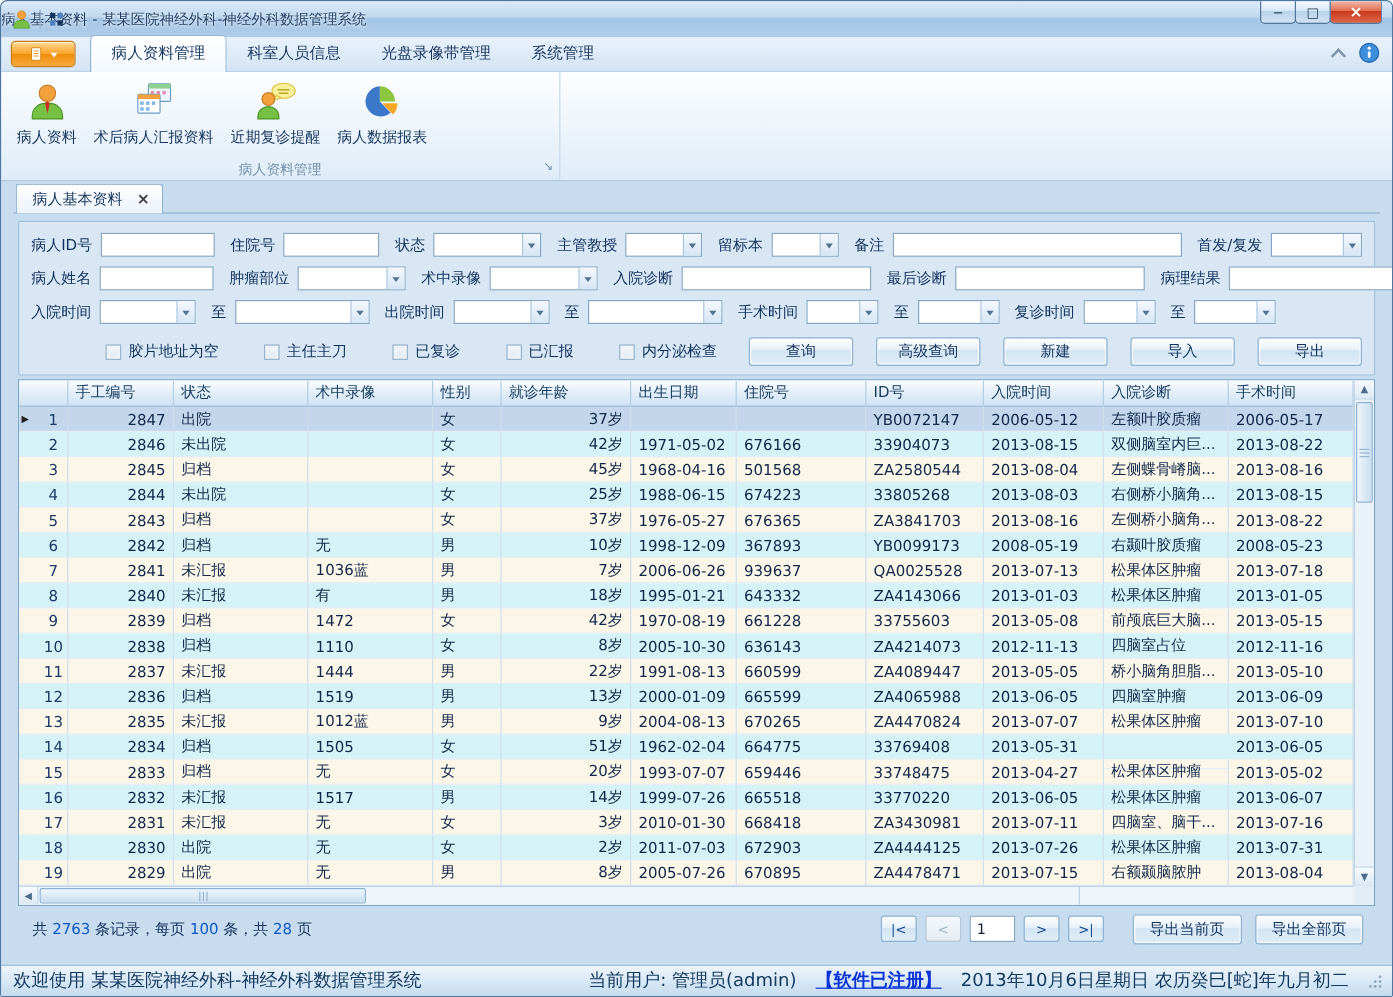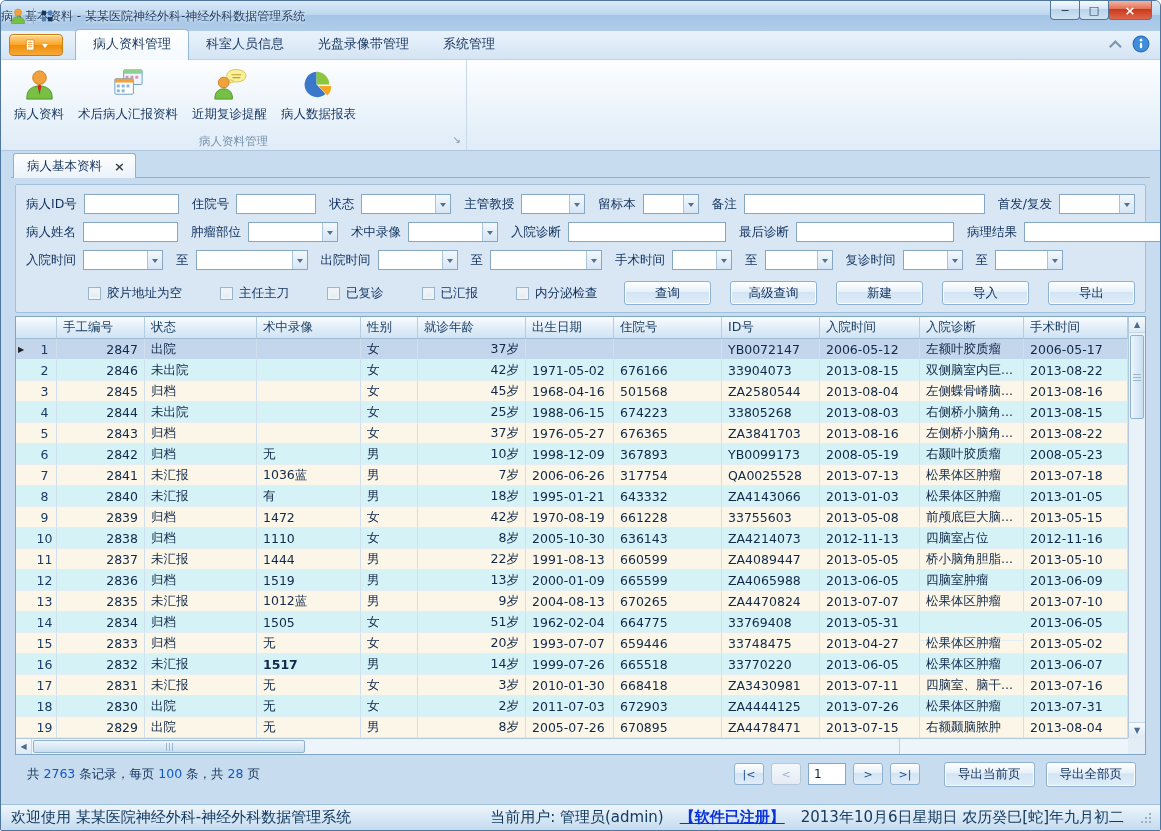--- a/index.html
+++ b/index.html
@@ -549,21 +549,21 @@
             </div>
             <div class="g-row cream">
               <div class="g-cell g-ind"></div>
               <div class="g-cell g-num">7</div>
               <div class="g-cell right" style="width: 88px;">2841</div>
               <div class="g-cell" style="width: 112px;">未汇报</div>
               <div class="g-cell" style="width: 104px;">1036蓝</div>
               <div class="g-cell" style="width: 57px;">男</div>
               <div class="g-cell right" style="width: 108px;">7岁</div>
               <div class="g-cell" style="width: 88px;">2006-06-26</div>
-              <div class="g-cell" style="width: 108px;">317754</div>
+              <div class="g-cell" style="width: 108px;">939637</div>
               <div class="g-cell" style="width: 98px;">QA0025528</div>
               <div class="g-cell" style="width: 100px;">2013-07-13</div>
               <div class="g-cell" style="width: 104px;">松果体区肿瘤</div>
               <div class="g-cell" style="width: 96px;">2013-07-18</div>
             </div>
             <div class="g-row cyan">
               <div class="g-cell g-ind"></div>
               <div class="g-cell g-num">8</div>
               <div class="g-cell right" style="width: 88px;">2840</div>
               <div class="g-cell" style="width: 112px;">未汇报</div>
@@ -680,21 +680,21 @@
               <div class="g-cell" style="width: 98px;">33748475</div>
               <div class="g-cell" style="width: 100px;">2013-04-27</div>
               <div class="g-cell" style="width: 104px;">松果体区肿瘤</div>
               <div class="g-cell" style="width: 96px;">2013-05-02</div>
             </div>
             <div class="g-row cyan">
               <div class="g-cell g-ind"></div>
               <div class="g-cell g-num">16</div>
               <div class="g-cell right" style="width: 88px;">2832</div>
               <div class="g-cell" style="width: 112px;">未汇报</div>
-              <div class="g-cell" style="width: 104px; font-weight: bold;">1517</div>
+              <div class="g-cell" style="width: 104px;">1517</div>
               <div class="g-cell" style="width: 57px;">男</div>
               <div class="g-cell right" style="width: 108px;">14岁</div>
               <div class="g-cell" style="width: 88px;">1999-07-26</div>
               <div class="g-cell" style="width: 108px;">665518</div>
               <div class="g-cell" style="width: 98px;">33770220</div>
               <div class="g-cell" style="width: 100px;">2013-06-05</div>
               <div class="g-cell" style="width: 104px;">松果体区肿瘤</div>
               <div class="g-cell" style="width: 96px;">2013-06-07</div>
             </div>
             <div class="g-row cream">

